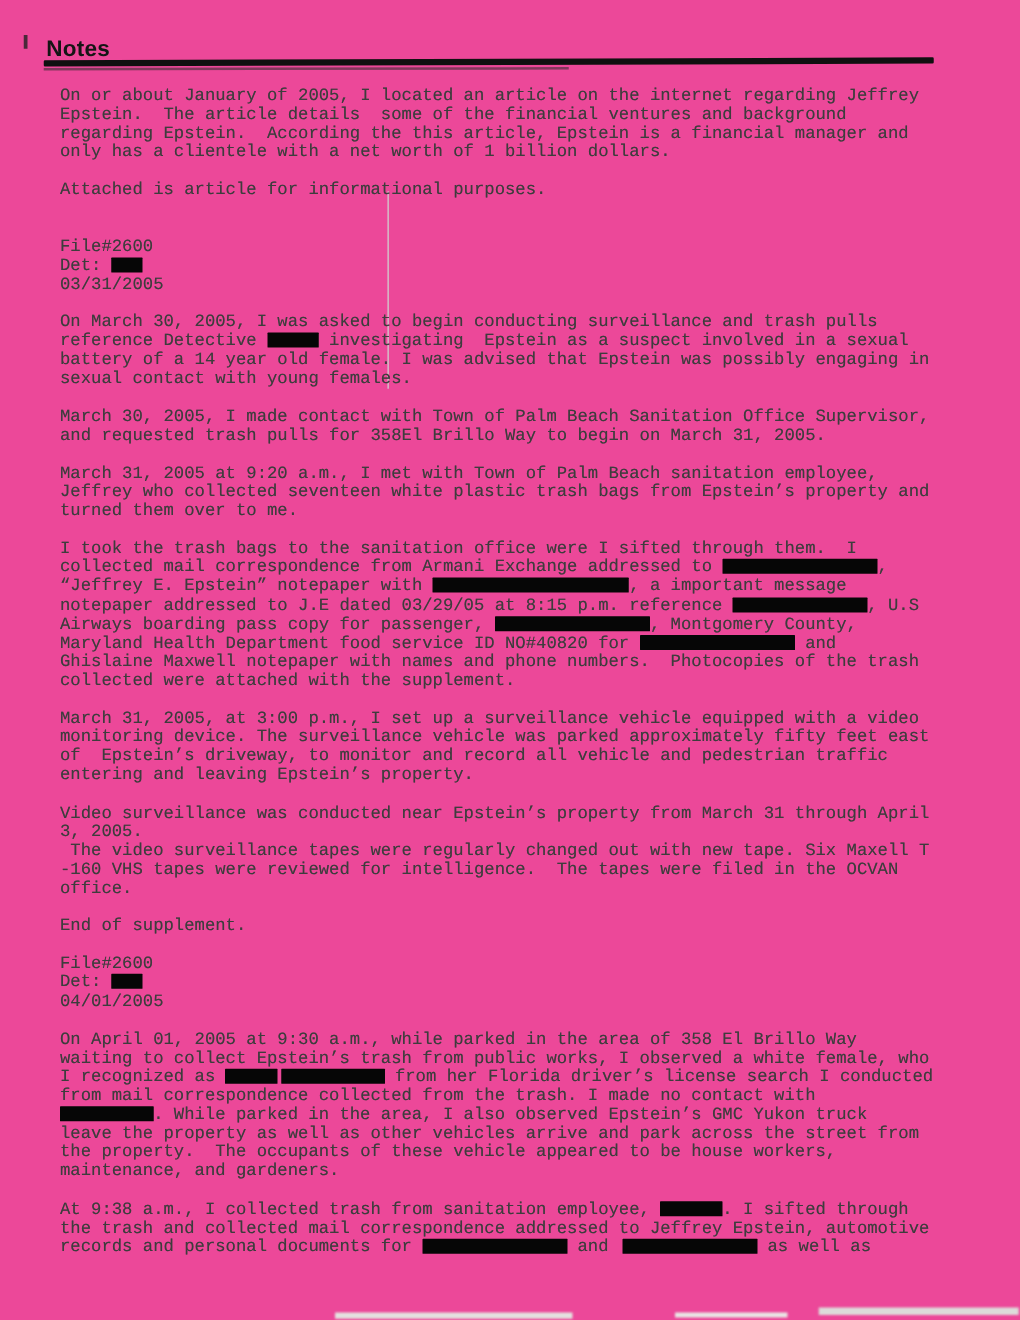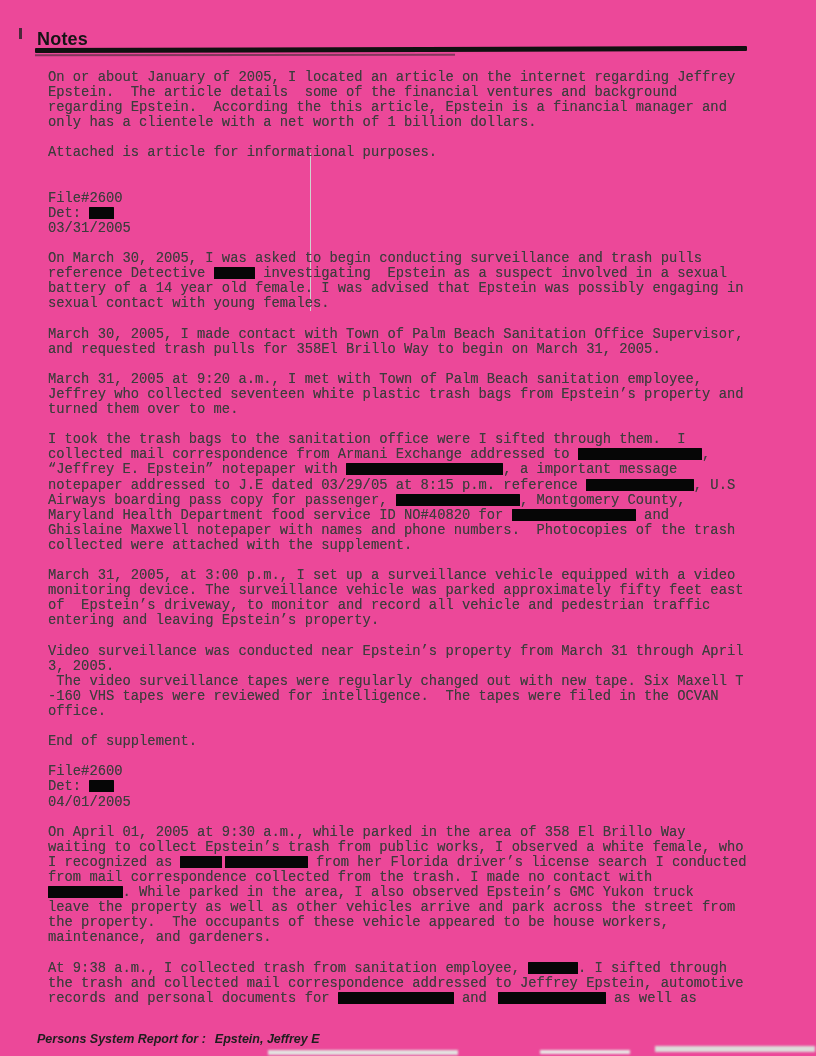--- a/index.html
+++ b/index.html
@@ -124,18 +124,17 @@
 
 <div class="page">
   <div class="edge-mark"></div>
   <div class="notes-title">Notes</div>
   <div class="title-rule"></div>
   <div class="title-rule-echo"></div>
   <div class="fold-line"></div>
 
   <div class="doc-body"><div class="line">On or about January of 2005, I located an article on the internet regarding Jeffrey</div><div class="line">Epstein.  The article details  some of the financial ventures and background</div><div class="line">regarding Epstein.  According the this article, Epstein is a financial manager and</div><div class="line">only has a clientele with a net worth of 1 billion dollars.</div><div class="line"></div><div class="line">Attached is article for informational purposes.</div><div class="line"></div><div class="line"></div><div class="line">File#2600</div><div class="line">Det: <span class="redact" style="width: 3ch;"></span></div><div class="line">03/31/2005</div><div class="line"></div><div class="line">On March 30, 2005, I was asked to begin conducting surveillance and trash pulls</div><div class="line">reference Detective <span class="redact" style="width: 5ch;"></span> investigating  Epstein as a suspect involved in a sexual</div><div class="line">battery of a 14 year old female. I was advised that Epstein was possibly engaging in</div><div class="line">sexual contact with young females.</div><div class="line"></div><div class="line">March 30, 2005, I made contact with Town of Palm Beach Sanitation Office Supervisor,</div><div class="line">and requested trash pulls for 358El Brillo Way to begin on March 31, 2005.</div><div class="line"></div><div class="line">March 31, 2005 at 9:20 a.m., I met with Town of Palm Beach sanitation employee,</div><div class="line">Jeffrey who collected seventeen white plastic trash bags from Epstein’s property and</div><div class="line">turned them over to me.</div><div class="line"></div><div class="line">I took the trash bags to the sanitation office were I sifted through them.  I</div><div class="line">collected mail correspondence from Armani Exchange addressed to <span class="redact" style="width: 15ch;"></span>,</div><div class="line">“Jeffrey E. Epstein” notepaper with <span class="redact" style="width: 19ch;"></span>, a important message</div><div class="line">notepaper addressed to J.E dated 03/29/05 at 8:15 p.m. reference <span class="redact" style="width: 13ch;"></span>, U.S</div><div class="line">Airways boarding pass copy for passenger, <span class="redact" style="width: 15ch;"></span>, Montgomery County,</div><div class="line">Maryland Health Department food service ID NO#40820 for <span class="redact" style="width: 15ch;"></span> and</div><div class="line">Ghislaine Maxwell notepaper with names and phone numbers.  Photocopies of the trash</div><div class="line">collected were attached with the supplement.</div><div class="line"></div><div class="line">March 31, 2005, at 3:00 p.m., I set up a surveillance vehicle equipped with a video</div><div class="line">monitoring device. The surveillance vehicle was parked approximately fifty feet east</div><div class="line">of  Epstein’s driveway, to monitor and record all vehicle and pedestrian traffic</div><div class="line">entering and leaving Epstein’s property.</div><div class="line"></div><div class="line">Video surveillance was conducted near Epstein’s property from March 31 through April</div><div class="line">3, 2005.</div><div class="line"> The video surveillance tapes were regularly changed out with new tape. Six Maxell T</div><div class="line">-160 VHS tapes were reviewed for intelligence.  The tapes were filed in the OCVAN</div><div class="line">office.</div><div class="line"></div><div class="line">End of supplement.</div><div class="line"></div><div class="line">File#2600</div><div class="line">Det: <span class="redact" style="width: 3ch;"></span></div><div class="line">04/01/2005</div><div class="line"></div><div class="line">On April 01, 2005 at 9:30 a.m., while parked in the area of 358 El Brillo Way</div><div class="line">waiting to collect Epstein’s trash from public works, I observed a white female, who</div><div class="line">I recognized as <span class="redact" style="width: 5ch;"></span><span class="redact" style="width: 10ch;"></span> from her Florida driver’s license search I conducted</div><div class="line">from mail correspondence collected from the trash. I made no contact with</div><div class="line"><span class="redact" style="width: 9ch;"></span>. While parked in the area, I also observed Epstein’s GMC Yukon truck</div><div class="line">leave the property as well as other vehicles arrive and park across the street from</div><div class="line">the property.  The occupants of these vehicle appeared to be house workers,</div><div class="line">maintenance, and gardeners.</div><div class="line"></div><div class="line">At 9:38 a.m., I collected trash from sanitation employee, <span class="redact" style="width: 6ch;"></span>. I sifted through</div><div class="line">the trash and collected mail correspondence addressed to Jeffrey Epstein, automotive</div><div class="line">records and personal documents for <span class="redact" style="width: 14ch;"></span> and <span class="redact" style="width: 13ch;"></span> as well as</div></div>
 
-  <div class="footer"><span>Persons System Report for :</span><span class="footer-value">Epstein, Jeffrey E</span></div>
 
   <div class="smudge-a"></div>
   <div class="smudge-b"></div>
   <div class="smudge-c"></div>
 </div>
 
 </body></html>

